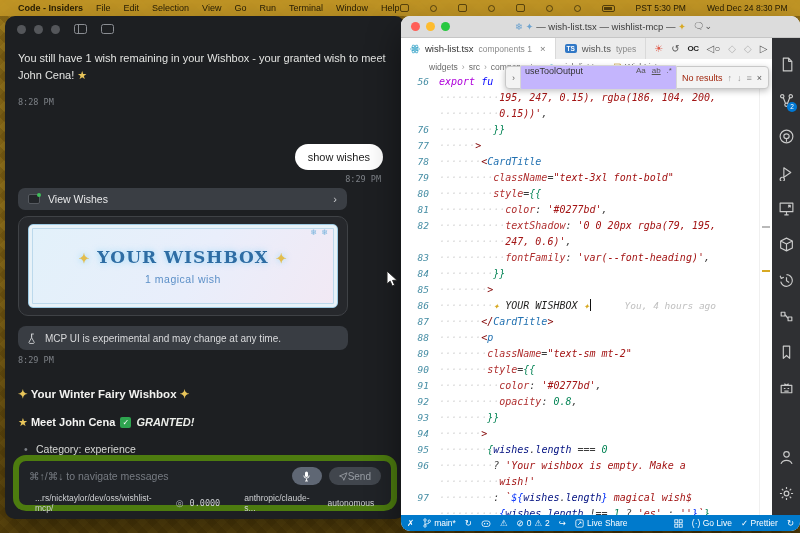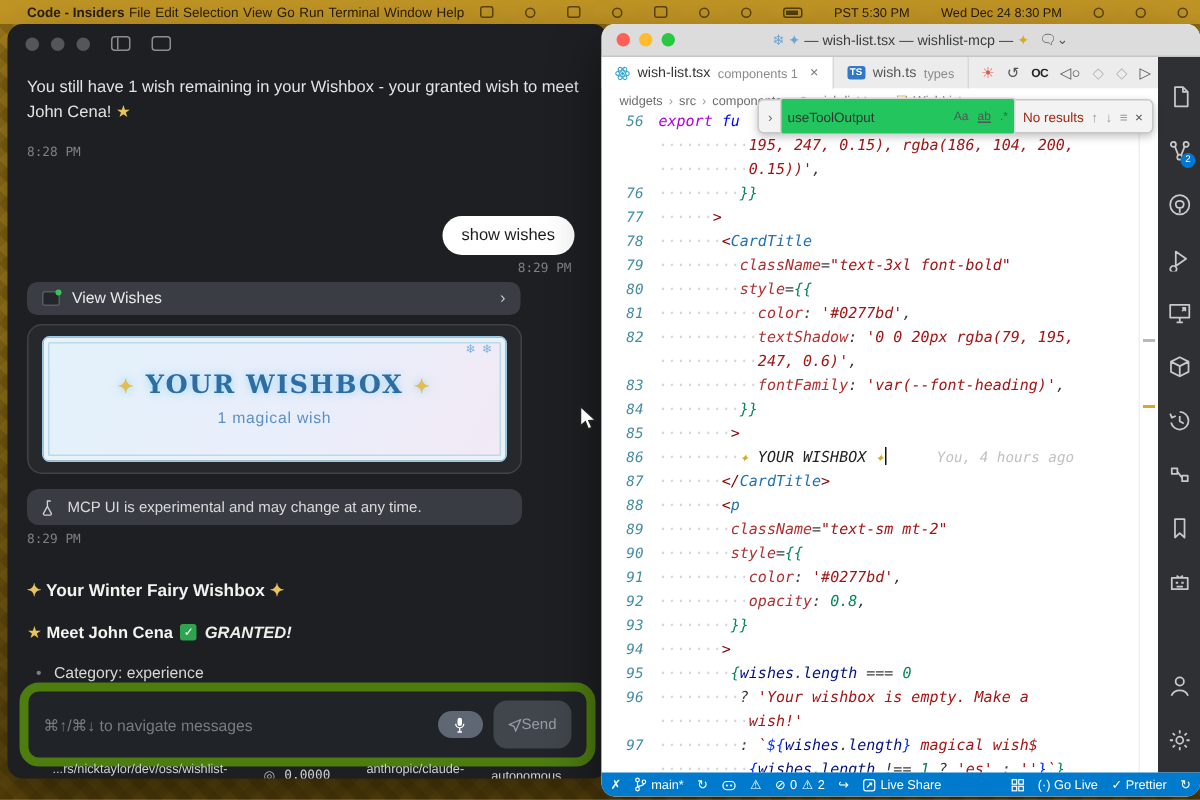--- a/index.html
+++ b/index.html
@@ -12,21 +12,21 @@
       repeating-linear-gradient(-45deg, rgba(120,85,10,.25) 0 7px, rgba(0,0,0,0) 7px 14px),
       #a5811f;
   }
   .win { position:absolute; box-shadow:0 14px 34px rgba(0,0,0,.45); }
 
   
   #menubar { position:absolute; left:0; top:0; width:800px; height:16px;
     background:rgba(196,152,38,.92); display:flex; align-items:center; font-size:9px;
     color:#2c2104; padding:0 8px; gap:0; }
   #menubar .apple { font-size:10px; margin-right:10px; color:#1d1703; }
-  #menu-items { display:flex; gap:3px; align-items:center; }
+  #menu-items { display:flex; gap:13px; align-items:center; }
   #menu-items span { white-space:nowrap; }
   #menu-items span:first-child { font-weight:bold; }
   #menu-right { margin-left:auto; display:flex; align-items:center; gap:21px; color:#241b03; }
   .mb-ico { width:9px; height:8px; border:1px solid #3a2b05; border-radius:2px; opacity:.75; }
   .mb-dot { width:7px; height:7px; border:1px solid #3a2b05; border-radius:50%; opacity:.75; }
   .mb-batt { width:13px; height:7px; border:1px solid #3a2b05; border-radius:2px; position:relative; opacity:.8;}
   .mb-batt::after{content:""; position:absolute; left:1px; top:1px; bottom:1px; width:8px; background:#3a2b05;}
   #menu-right .t { font-size:8.5px; white-space:nowrap; }
 
   
@@ -72,21 +72,21 @@
   .check { display:inline-block; background:#2ea44f; color:#fff; font-size:8px; width:11px; height:11px;
     line-height:11px; text-align:center; border-radius:2px; vertical-align:1px; margin:0 2px; }
   .granted { font-style:italic; font-weight:bold; color:#eceeea; }
   .bullet-row { color:#d7d8d6; font-size:10.5px; padding-left:18px; position:relative; }
   .bullet-row::before { content:"•"; position:absolute; left:6px; color:#7c8086; }
   #chat-input { position:absolute; left:8px; right:8px; bottom:8px; height:56px; border:6px solid #4d7c0f;
     border-radius:13px; background:#202327; padding:6px 10px 4px 10px; }
   #ci-row1 { display:flex; align-items:center; }
   #ci-placeholder { color:#777c83; font-size:10.5px; }
   #mic-btn { margin-left:auto; width:30px; height:18px; border-radius:9px; background:#5f6774; display:flex; align-items:center; justify-content:center; }
-  #send-btn { margin-left:7px; height:32px; border-radius:9px; background:#41464d; color:#979ca3;
+  #send-btn { margin-left:7px; height:18px; border-radius:9px; background:#41464d; color:#979ca3;
     display:flex; align-items:center; gap:0; font-size:10px; padding:0 10px; }
   #ci-row2 { display:flex; align-items:center; margin-top:8px; font-size:8.5px; color:#cfd1d4; gap:6px; }
   .dim-ico { color:#aeb2b8; font-size:9px; }
   #ws-dot { width:5px; height:5px; border-radius:50%; background:#3fbf5a; }
   .gap { flex:1; }
 
   
   #vscode { left:401px; top:16px; width:399px; height:515px; background:#ffffff; border-radius:9px; overflow:hidden; z-index:2; }
   #vs-titlebar { height:22px; background:#dcdcdc; border-bottom:1px solid #c6c6c6; display:flex; align-items:center; padding:0 10px; position:relative; }
   .tl2 { width:9px; height:9px; border-radius:50%; margin-right:6px; }
@@ -95,42 +95,42 @@
   #vs-tabs { height:21px; background:#ececec; display:flex; align-items:stretch; font-size:9.5px; color:#555; }
   .tab { display:flex; align-items:center; gap:5px; padding:0 9px; border-right:1px solid #d9d9d9; white-space:nowrap; }
   .tab.active { background:#ffffff; color:#333; }
   .tab .desc { color:#8a8a8a; font-size:8.5px; }
   .tab .close { color:#777; margin-left:3px; }
   .ts-badge { background:#3178c6; color:#fff; font-size:6.5px; font-weight:bold; padding:1px 2px; border-radius:2px; }
   #tab-actions { margin-left:auto; display:flex; align-items:center; gap:8px; padding:0 8px; color:#555; font-size:10px; }
   #tab-actions .hot { color:#e05b4b; }
   #tab-actions .faded { color:#b5b5b5; }
   #tab-actions .oc { font-weight:bold; font-size:8px; letter-spacing:-0.5px; color:#222; }
-  #vs-breadcrumb { height:15px; display:flex; align-items:center; gap:4px; font-size:8.5px; color:#6b6b6b; padding:0 12px; background:#fff; }
+  #vs-breadcrumb { height:15px; display:flex; align-items:center; gap:4px; font-size:8.5px; color:#6b6b6b; padding:0 28px; background:#fff; }
   #vs-breadcrumb .sep { color:#9a9a9a; }
 
   #editor { position:absolute; left:0; top:58px; right:41px; bottom:16px; background:#fff; overflow:hidden;font-style:italic; }
   .code-row { display:flex; height:16px; line-height:16px; font-family:"DejaVu Sans Mono", monospace; font-size:10px; white-space:pre; }
   .gutter { width:38px; text-align:right; padding-right:10px; color:#237893; opacity:.85; flex:none; font-size:9.5px; }
   .ctext { flex:1; color:#201f1e; }
   .ws { color:#d4d4d4; }
   .tok-kw{color:#af00db;} .tok-fn{color:#0000ff;} .tok-tag{color:#2271b1;}
   .tok-attr{color:#b03030;} .tok-str{color:#a31515;} .tok-num{color:#098658;}
   .tok-op{color:#3b3b3b;} .tok-pln{color:#201f1e;} .tok-br{color:#098658;}
   .tok-br2{color:#0431fa;} .tok-jx{color:#800000;} .tok-txt{color:#201f1e;}
   .tok-gold{color:#d8a923;} .tok-id{color:#001080;}
   .caret{display:inline-block;width:1px;height:12px;background:#111;vertical-align:-2px;}
   .blame{color:#c0c0c0;margin-left:34px;font-size:9.5px;}
 
   #find-widget { position:absolute; left:104px; top:50px; width:264px; height:23px; background:#f3f3f3;
     border:1px solid #c8c8c8; border-radius:4px; box-shadow:0 2px 6px rgba(0,0,0,.25);
     display:flex; align-items:center; gap:5px; padding:0 6px; font-size:9px; color:#424242; z-index:5; }
   #find-widget .fchev { color:#666; }
-  #find-input { background:#22c55e; border:1px solid #d6d6d6; border-radius:2px; height:25px; flex:1;
-    display:flex; align-items:center; padding:0 4px; gap:6px; }
+  #find-input { background:#c4b5fd; border:1px solid #d6d6d6; border-radius:2px; height:25px; flex:1;
+    display:flex; padding:0 4px; gap:6px; }
   #find-query { color:#333; }
   .fopt { color:#555; font-size:8px; }
   .fopt.u { text-decoration:underline; }
   #find-results { color:#a1260d; white-space:nowrap; }
   .fbtn { color:#9a9a9a; font-size:9px; }
 
   #overview-ruler { position:absolute; right:28px; top:58px; width:13px; bottom:16px; background:#fff; border-left:1px solid #f0f0f0; }
   .ruler-mark { position:absolute; left:2px; right:2px; height:2px; }
 
   #activity-bar { position:absolute; right:0; top:22px; width:28px; bottom:16px; background:#2f3033; display:flex; flex-direction:column; align-items:center; padding-top:8px; gap:0; }

